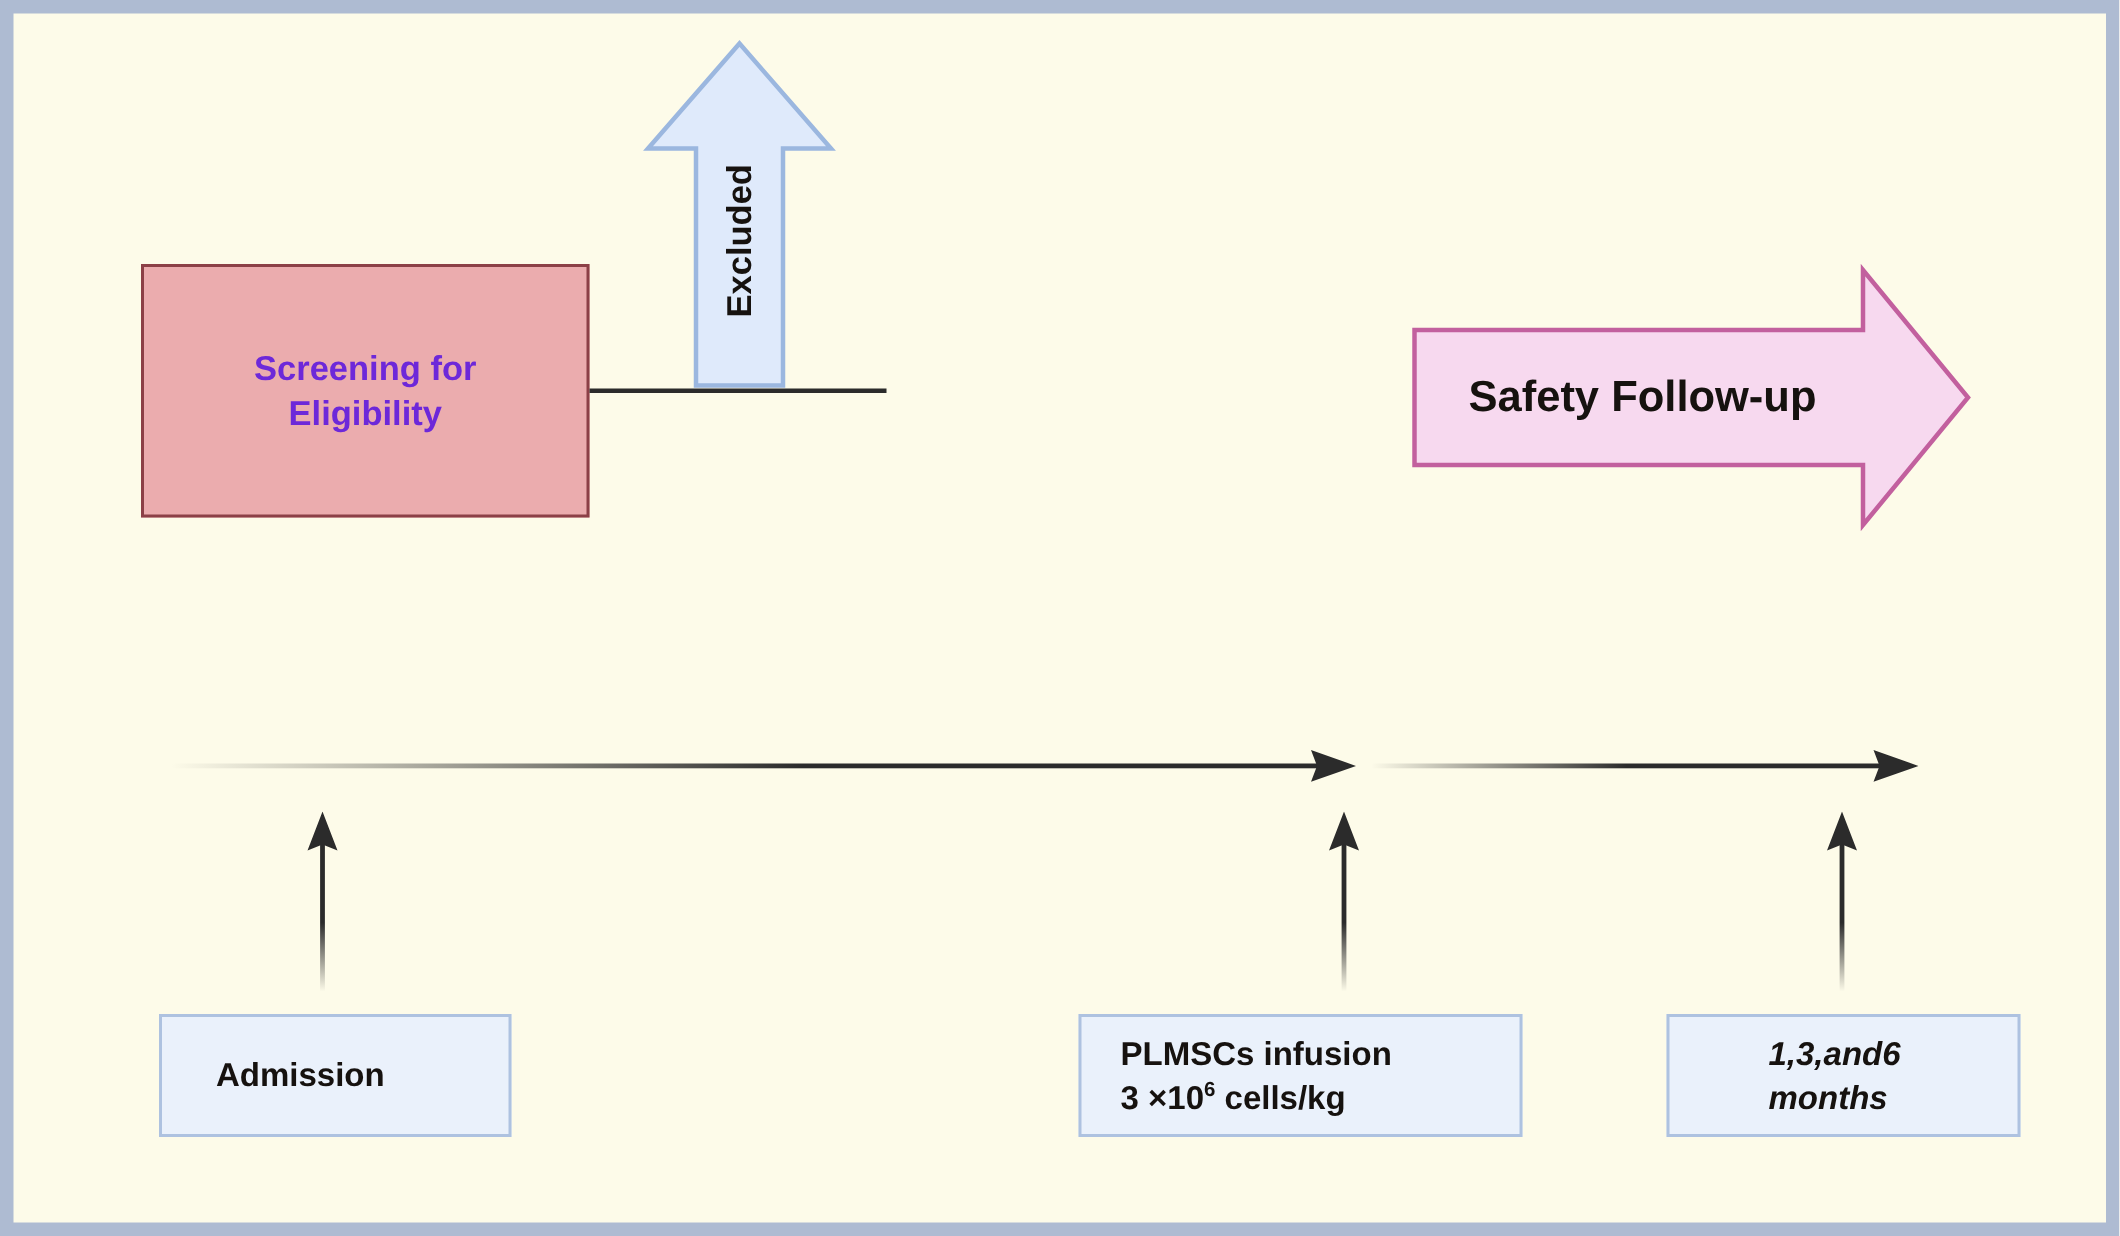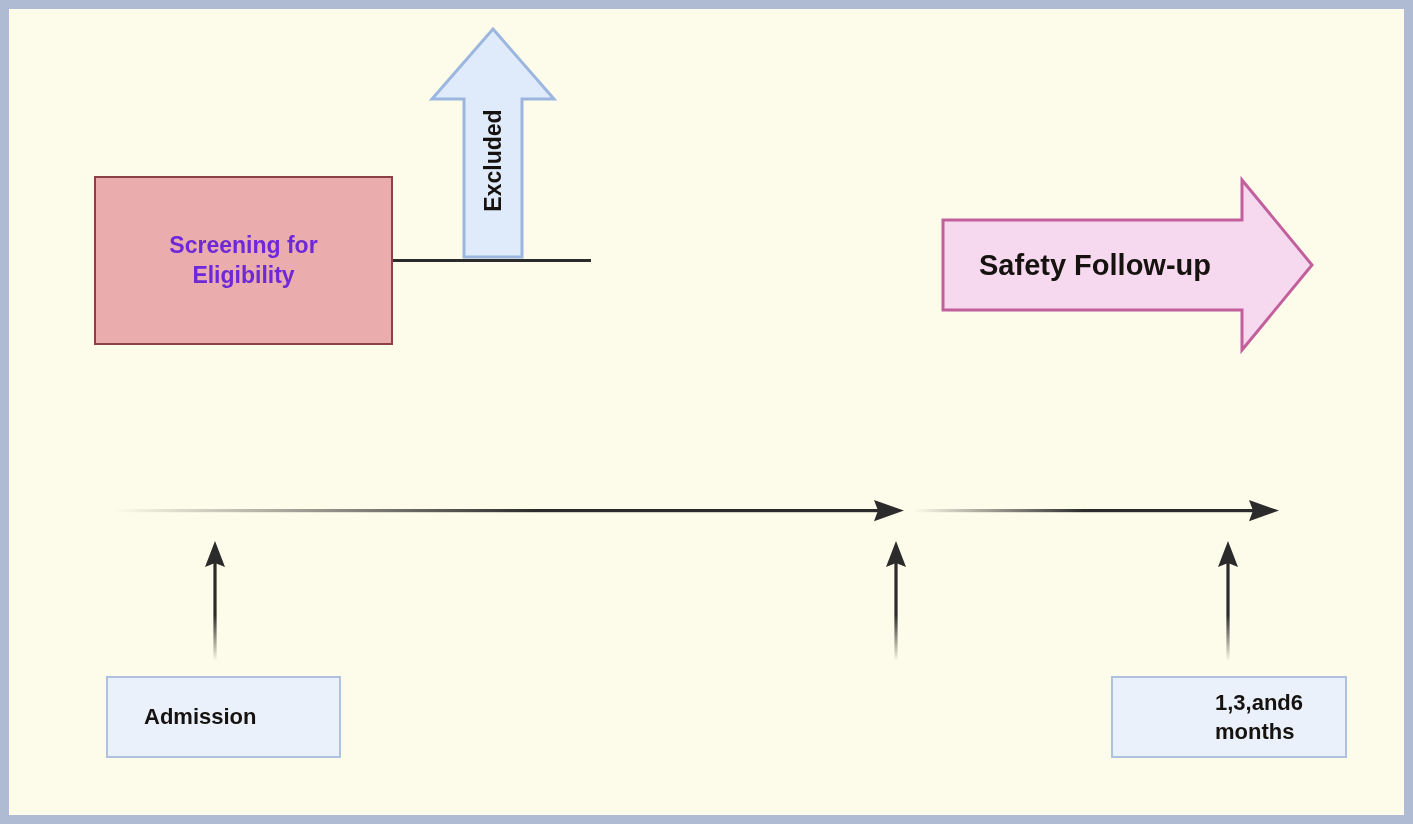--- a/index.html
+++ b/index.html
@@ -136,21 +136,21 @@
     align-items: center;
     font-weight: bold;
     font-size: 22px;
     color: #16120f;
     line-height: 1.32;
     padding-left: 36px;
     box-sizing: border-box;
   }
   #box-admission { left: 97px; top: 667px; width: 235px; height: 82px; text-align: right; }
   #box-infusion  { left: 710px; top: 667px; width: 296px; height: 82px; padding-left: 26px; }
-  #box-followup  { left: 1102px; top: 667px; width: 236px; height: 82px; padding-left: 102px; }
+  #box-followup  { left: 1102px; top: 667px; width: 236px; height: 82px; padding-left: 66px; font-style: italic; }
   #box-followup .two-line { text-align: left; }
   sup { font-size: 0.62em; vertical-align: super; }
 </style>
 </head>
 <body>
 
 <div id="figure">
 
   <div class="node" id="screening-box">
     <div>
@@ -247,20 +247,26 @@
       </defs>
       <rect x="11.4" y="18" width="3.2" height="102" fill="url(#fadeV3)"></rect>
       <polygon points="13,0 3,26 13,22 23,26" fill="#2b2b2b"></polygon>
     </svg>
   </div>
 
   <div class="timeline-box" id="box-admission">
     <span>Admission</span>
   </div>
 
+  <div class="timeline-box" id="box-infusion">
+    <div class="two-line">
+      <span>PLMSCs infusion</span><br>
+      <span>3 ×10</span><sup>6</sup><span> cells/kg</span>
+    </div>
+  </div>
 
   <div class="timeline-box" id="box-followup">
     <div class="two-line">
       <span>1,3,and6</span><br>
       <span>months</span>
     </div>
   </div>
 
 </div>
 

